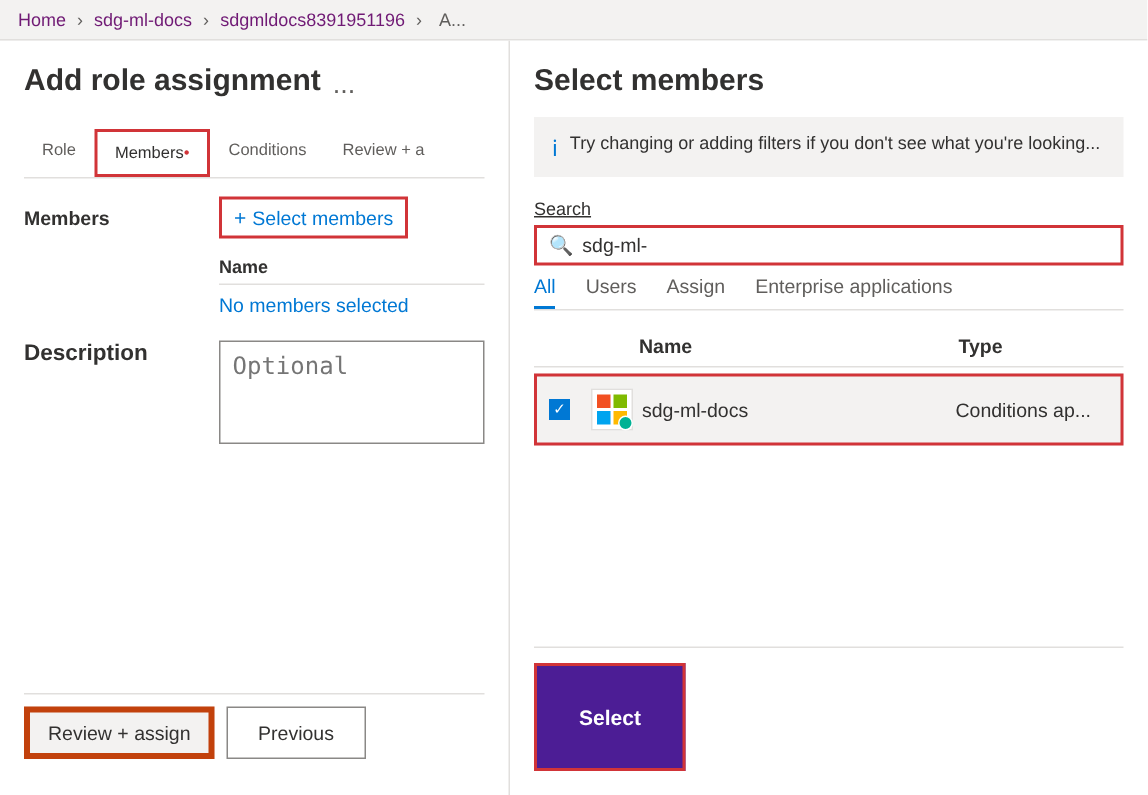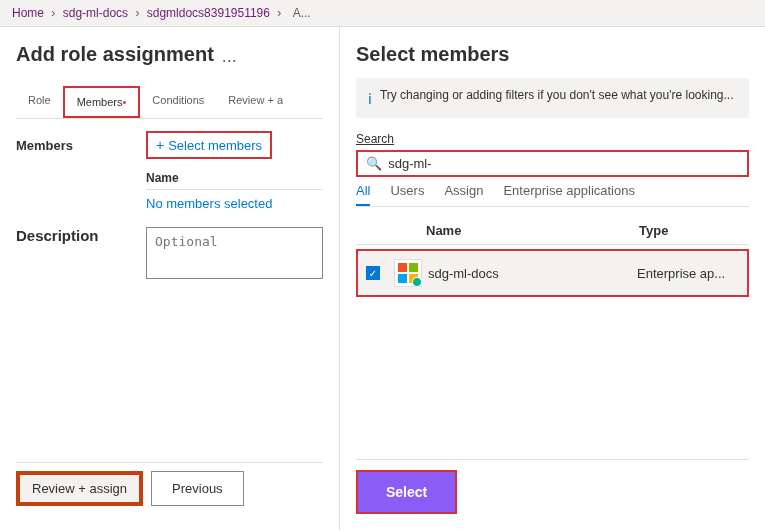--- a/index.html
+++ b/index.html
@@ -41,21 +41,21 @@
     .members-label { width: 130px; font-size: 13px; font-weight: 600; flex-shrink: 0; }
     .select-members-btn { display: flex; align-items: center; gap: 4px; color: #0078d4; cursor: pointer; font-size: 13px; border: 2px solid #d13438; padding: 4px 8px; }
     .select-members-btn .plus { font-size: 14px; }
     .members-table-header { display: flex; padding: 4px 0; border-bottom: 1px solid #e1dfdd; margin-left: 130px; }
     .members-table-col { font-size: 12px; font-weight: 600; color: #323130; }
     .no-members { margin-left: 130px; color: #0078d4; font-size: 13px; margin-top: 6px; }
 
     
     .description-row { display: flex; align-items: flex-start; margin-bottom: 8px; }
     .description-label { width: 130px; font-size: 15px; font-weight: 700; flex-shrink: 0; }
-    .description-input { flex: 1; height: 52px; border: 1px solid #8a8886; padding: 6px 8px; font-size: 13px; color: #0369a1; resize: none; outline: none; }
+    .description-input { flex: 1; height: 69px; border: 1px solid #8a8886; padding: 6px 8px; font-size: 16px; color: #0369a1; resize: none; outline: none; }
 
     
     .bottom-bar-left { display: flex; gap: 8px; padding: 8px 0; border-top: 1px solid #e1dfdd; margin-top: auto; }
     .btn-review { background: #f3f2f1; border: 4px solid #c2410c; padding: 6px 12px; font-size: 13px; cursor: pointer; color: #323130; }
     .btn-previous { background: #fff; border: 1px solid #8a8886; padding: 6px 20px; font-size: 13px; cursor: pointer; color: #323130; }
     .btn-next { background: #fff; border: 1px solid #8a8886; padding: 6px 12px; font-size: 13px; cursor: pointer; color: #323130; }
 
     
     .right-panel { flex: 1; padding: 16px; display: flex; flex-direction: column; overflow: hidden; background: #fff; }
     .right-title { font-size: 20px; font-weight: 600; color: #323130; margin-bottom: 12px; }
@@ -93,21 +93,21 @@
     .ms-app-icon { width: 28px; height: 28px; position: relative; display: grid; grid-template-columns: 1fr 1fr; gap: 2px; padding: 3px; background: #fff; border: 1px solid #e1dfdd; }
     .ms-app-icon .q1 { background: #f25022; }
     .ms-app-icon .q2 { background: #7fba00; }
     .ms-app-icon .q3 { background: #00a4ef; }
     .ms-app-icon .q4 { background: #ffb900; }
     .ms-app-badge { position: absolute; bottom: 0; right: 0; width: 10px; height: 10px; background: #00b294; border-radius: 50%; border: 1px solid #fff; }
     .app-icon-wrapper { position: relative; display: inline-block; }
 
     
     .right-bottom { margin-top: auto; padding-top: 10px; border-top: 1px solid #e1dfdd; display: flex; justify-content: flex-start; }
-    .btn-select { background: #8b5cf6; color: #fff; border: 2px solid #d13438; padding: 12px 28px; font-size: 14px; font-weight: 600; cursor: pointer; }
+    .btn-select { background: #4c1d95; color: #fff; border: 2px solid #d13438; padding: 26px 28px; font-size: 14px; font-weight: 600; cursor: pointer; }
   </style>
 </head>
 <body>
 
 <div class="breadcrumb">
   <a>Home</a>
   <span>›</span>
   <a>sdg-ml-docs</a>
   <span>›</span>
   <a>sdgmldocs8391951196</a>
@@ -196,21 +196,21 @@
           <div class="ms-app-icon">
             <div class="q1"></div>
             <div class="q2"></div>
             <div class="q3"></div>
             <div class="q4"></div>
           </div>
           <div class="ms-app-badge"></div>
         </div>
       </div>
       <div class="col-name-cell">sdg-ml-docs</div>
-      <div class="col-type-cell">Enterprise ap...</div>
+      <div class="col-type-cell">Conditions ap...</div>
     </div>
 
     <div class="right-bottom">
       <button class="btn-select">Select</button>
     </div>
   </div>
 
 </div>
 
 </body></html>

